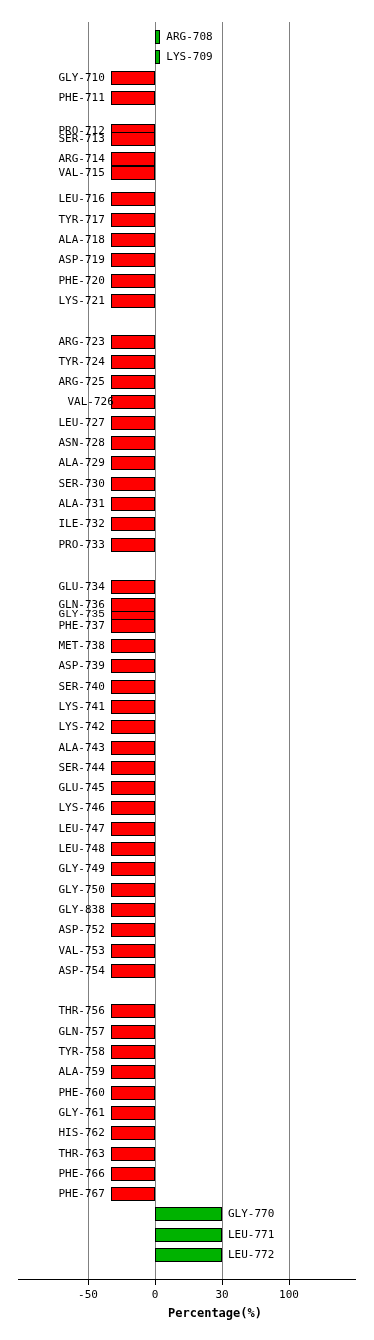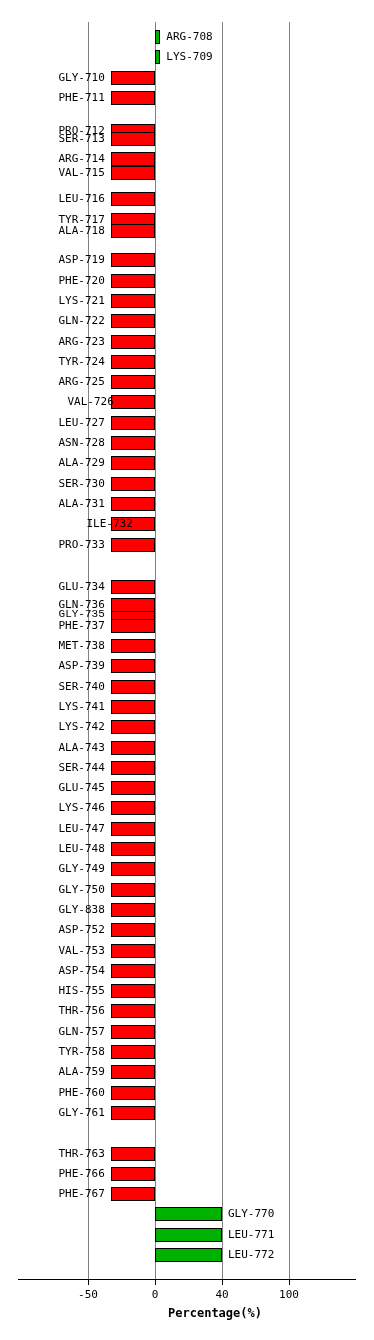--- a/index.html
+++ b/index.html
@@ -77,40 +77,36 @@
       <div class="rowlabel left" style="left: 0px; width: 104.78px;">VAL-715</div>
     </div>
     <div class="row" style="top: 190.4px;">
       <div class="bar neg" title="LEU-716: -33%" style="left: 110.78px; width: 44.22px; background: rgb(255, 0, 0);"></div>
       <div class="rowlabel left" style="left: 0px; width: 104.78px;">LEU-716</div>
     </div>
     <div class="row" style="top: 210.7px;">
       <div class="bar neg" title="TYR-717: -33%" style="left: 110.78px; width: 44.22px; background: rgb(255, 0, 0);"></div>
       <div class="rowlabel left" style="left: 0px; width: 104.78px;">TYR-717</div>
     </div>
-    <div class="row" style="top: 222px;">
+    <div class="row" style="top: 231px;">
       <div class="bar neg" title="ALA-718: -33%" style="left: 110.78px; width: 44.22px; background: rgb(255, 0, 0);"></div>
       <div class="rowlabel left" style="left: 0px; width: 104.78px;">ALA-718</div>
     </div>
     <div class="row" style="top: 251.3px;">
       <div class="bar neg" title="ASP-719: -33%" style="left: 110.78px; width: 44.22px; background: rgb(255, 0, 0);"></div>
       <div class="rowlabel left" style="left: 0px; width: 104.78px;">ASP-719</div>
     </div>
     <div class="row" style="top: 271.6px;">
       <div class="bar neg" title="PHE-720: -33%" style="left: 110.78px; width: 44.22px; background: rgb(255, 0, 0);"></div>
       <div class="rowlabel left" style="left: 0px; width: 104.78px;">PHE-720</div>
     </div>
     <div class="row" style="top: 291.9px;">
       <div class="bar neg" title="LYS-721: -33%" style="left: 110.78px; width: 44.22px; background: rgb(255, 0, 0);"></div>
       <div class="rowlabel left" style="left: 0px; width: 104.78px;">LYS-721</div>
     </div>
-    <div class="row" style="top: 312.2px;">
-      <div class="bar neg" title="GLN-722: -33%" style="left: 110.78px; width: 44.22px; background: rgb(255, 0, 0);"></div>
-      <div class="rowlabel left" style="left: 0px; width: 104.78px;">GLN-722</div>
-    </div>
     <div class="row" style="top: 332.5px;">
       <div class="bar neg" title="ARG-723: -33%" style="left: 110.78px; width: 44.22px; background: rgb(255, 0, 0);"></div>
       <div class="rowlabel left" style="left: 0px; width: 104.78px;">ARG-723</div>
     </div>
     <div class="row" style="top: 352.8px;">
       <div class="bar neg" title="TYR-724: -33%" style="left: 110.78px; width: 44.22px; background: rgb(255, 0, 0);"></div>
       <div class="rowlabel left" style="left: 0px; width: 104.78px;">TYR-724</div>
     </div>
     <div class="row" style="top: 373.1px;">
       <div class="bar neg" title="ARG-725: -33%" style="left: 110.78px; width: 44.22px; background: rgb(255, 0, 0);"></div>
@@ -135,21 +131,21 @@
     <div class="row" style="top: 474.6px;">
       <div class="bar neg" title="SER-730: -33%" style="left: 110.78px; width: 44.22px; background: rgb(255, 0, 0);"></div>
       <div class="rowlabel left" style="left: 0px; width: 104.78px;">SER-730</div>
     </div>
     <div class="row" style="top: 494.9px;">
       <div class="bar neg" title="ALA-731: -33%" style="left: 110.78px; width: 44.22px; background: rgb(255, 0, 0);"></div>
       <div class="rowlabel left" style="left: 0px; width: 104.78px;">ALA-731</div>
     </div>
     <div class="row" style="top: 515.2px;">
       <div class="bar neg" title="ILE-732: -33%" style="left: 110.78px; width: 44.22px; background: rgb(255, 0, 0);"></div>
-      <div class="rowlabel left" style="left: 0px; width: 104.78px; margin-left: 28px;">ILE-732</div>
+      <div class="rowlabel left" style="left: 0px; width: 104.78px;">ILE-732</div>
     </div>
     <div class="row" style="top: 535.5px;">
       <div class="bar neg" title="PRO-733: -33%" style="left: 110.78px; width: 44.22px; background: rgb(255, 0, 0);"></div>
       <div class="rowlabel left" style="left: 0px; width: 104.78px;">PRO-733</div>
     </div>
     <div class="row" style="top: 578px;">
       <div class="bar neg" title="GLU-734: -33%" style="left: 110.78px; width: 44.22px; background: rgb(255, 0, 0);"></div>
       <div class="rowlabel left" style="left: 0px; width: 104.78px;">GLU-734</div>
     </div>
     <div class="row" style="top: 605px; font-family: Liberation Mono, monospace;">
@@ -225,24 +221,20 @@
       <div class="rowlabel left" style="left: 0px; width: 104.78px;">ASP-752</div>
     </div>
     <div class="row" style="top: 941.5px;">
       <div class="bar neg" title="VAL-753: -33%" style="left: 110.78px; width: 44.22px; background: rgb(255, 0, 0);"></div>
       <div class="rowlabel left" style="left: 0px; width: 104.78px;">VAL-753</div>
     </div>
     <div class="row" style="top: 961.8px;">
       <div class="bar neg" title="ASP-754: -33%" style="left: 110.78px; width: 44.22px; background: rgb(255, 0, 0);"></div>
       <div class="rowlabel left" style="left: 0px; width: 104.78px;">ASP-754</div>
     </div>
-    <div class="row" style="top: 982.1px;">
-      <div class="bar neg" title="HIS-755: -33%" style="left: 110.78px; width: 44.22px; background: rgb(255, 0, 0);"></div>
-      <div class="rowlabel left" style="left: 0px; width: 104.78px;">HIS-755</div>
-    </div>
     <div class="row" style="top: 1002.4px;">
       <div class="bar neg" title="THR-756: -33%" style="left: 110.78px; width: 44.22px; background: rgb(255, 0, 0);"></div>
       <div class="rowlabel left" style="left: 0px; width: 104.78px;">THR-756</div>
     </div>
     <div class="row" style="top: 1022.7px;">
       <div class="bar neg" title="GLN-757: -33%" style="left: 110.78px; width: 44.22px; background: rgb(255, 0, 0);"></div>
       <div class="rowlabel left" style="left: 0px; width: 104.78px;">GLN-757</div>
     </div>
     <div class="row" style="top: 1043px;">
       <div class="bar neg" title="TYR-758: -33%" style="left: 110.78px; width: 44.22px; background: rgb(255, 0, 0);"></div>
@@ -252,20 +244,24 @@
       <div class="bar neg" title="ALA-759: -33%" style="left: 110.78px; width: 44.22px; background: rgb(255, 0, 0);"></div>
       <div class="rowlabel left" style="left: 0px; width: 104.78px;">ALA-759</div>
     </div>
     <div class="row" style="top: 1083.6px;">
       <div class="bar neg" title="PHE-760: -33%" style="left: 110.78px; width: 44.22px; background: rgb(255, 0, 0);"></div>
       <div class="rowlabel left" style="left: 0px; width: 104.78px;">PHE-760</div>
     </div>
     <div class="row" style="top: 1103.9px;">
       <div class="bar neg" title="GLY-761: -33%" style="left: 110.78px; width: 44.22px; background: rgb(255, 0, 0);"></div>
       <div class="rowlabel left" style="left: 0px; width: 104.78px;">GLY-761</div>
+    </div>
+    <div class="row" style="top: 1124.2px;">
+      <div class="bar neg" title="HIS-762: -33%" style="left: 110.78px; width: 44.22px; background: rgb(255, 0, 0);"></div>
+      <div class="rowlabel left" style="left: 0px; width: 104.78px;">HIS-762</div>
     </div>
     <div class="row" style="top: 1144.5px;">
       <div class="bar neg" title="THR-763: -33%" style="left: 110.78px; width: 44.22px; background: rgb(255, 0, 0);"></div>
       <div class="rowlabel left" style="left: 0px; width: 104.78px;">THR-763</div>
     </div>
     <div class="row" style="top: 1164.8px;">
       <div class="bar neg" title="PHE-766: -33%" style="left: 110.78px; width: 44.22px; background: rgb(255, 0, 0);"></div>
       <div class="rowlabel left" style="left: 0px; width: 104.78px;">PHE-766</div>
     </div>
     <div class="row" style="top: 1185.1px;">
@@ -283,17 +279,17 @@
     <div class="row" style="top: 1246px;">
       <div class="bar pos" title="LEU-772: 50%" style="left: 155px; width: 67px; background: rgb(0, 178, 0);"></div>
       <div class="rowlabel right" style="left: 228px;">LEU-772</div>
     </div>
     <div class="axis-line" style="left: 18px; width: 338px; top: 1279px;"></div>
     <div class="tick" style="left: 88px; top: 1279px; height: 6px;"></div>
     <div class="ticklabel" style="left: 63px; width: 50px; top: 1288px;">-50</div>
     <div class="tick" style="left: 155px; top: 1279px; height: 6px;"></div>
     <div class="ticklabel" style="left: 130px; width: 50px; top: 1288px;">0</div>
     <div class="tick" style="left: 222px; top: 1279px; height: 6px;"></div>
-    <div class="ticklabel" style="left: 197px; width: 50px; top: 1288px;">40</div>
+    <div class="ticklabel" style="left: 197px; width: 50px; top: 1288px;">30</div>
     <div class="tick" style="left: 289px; top: 1279px; height: 6px;"></div>
     <div class="ticklabel" style="left: 264px; width: 50px; top: 1288px;">100</div>
     <div class="xlabel" style="left: 95px; width: 240px; top: 1305px;">Percentage(%)</div>
   </div>
 
 </body></html>

